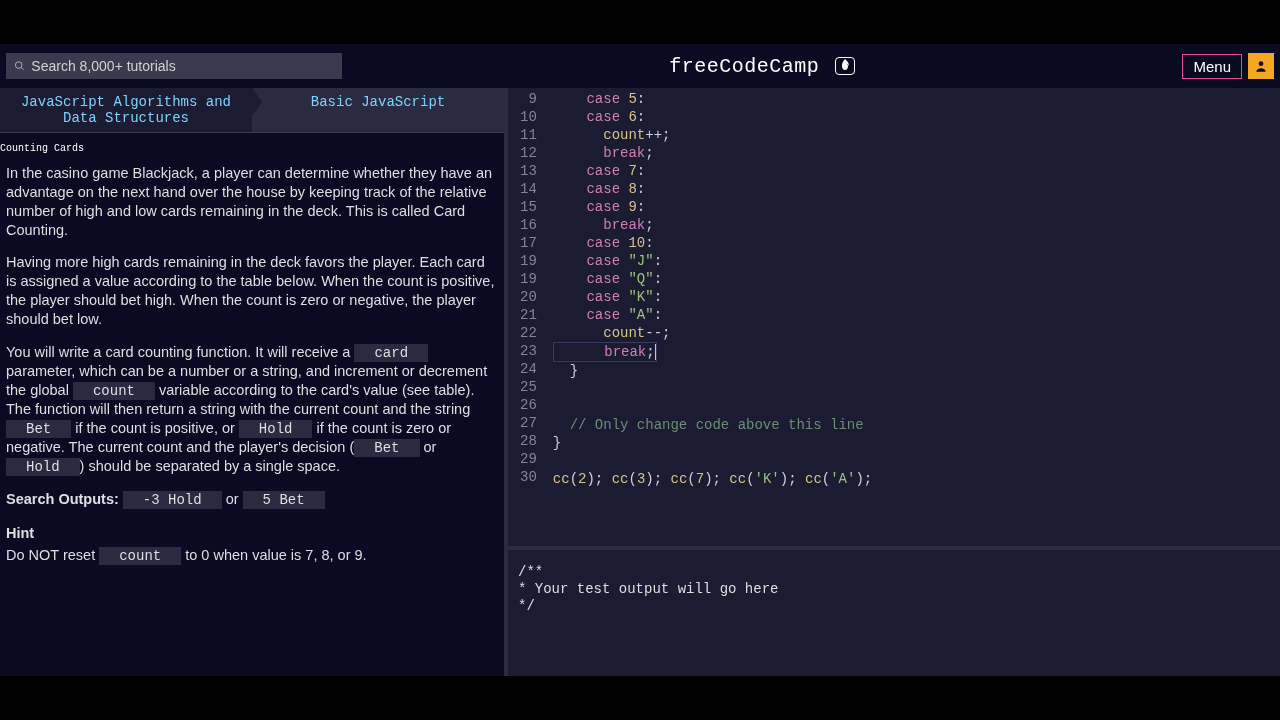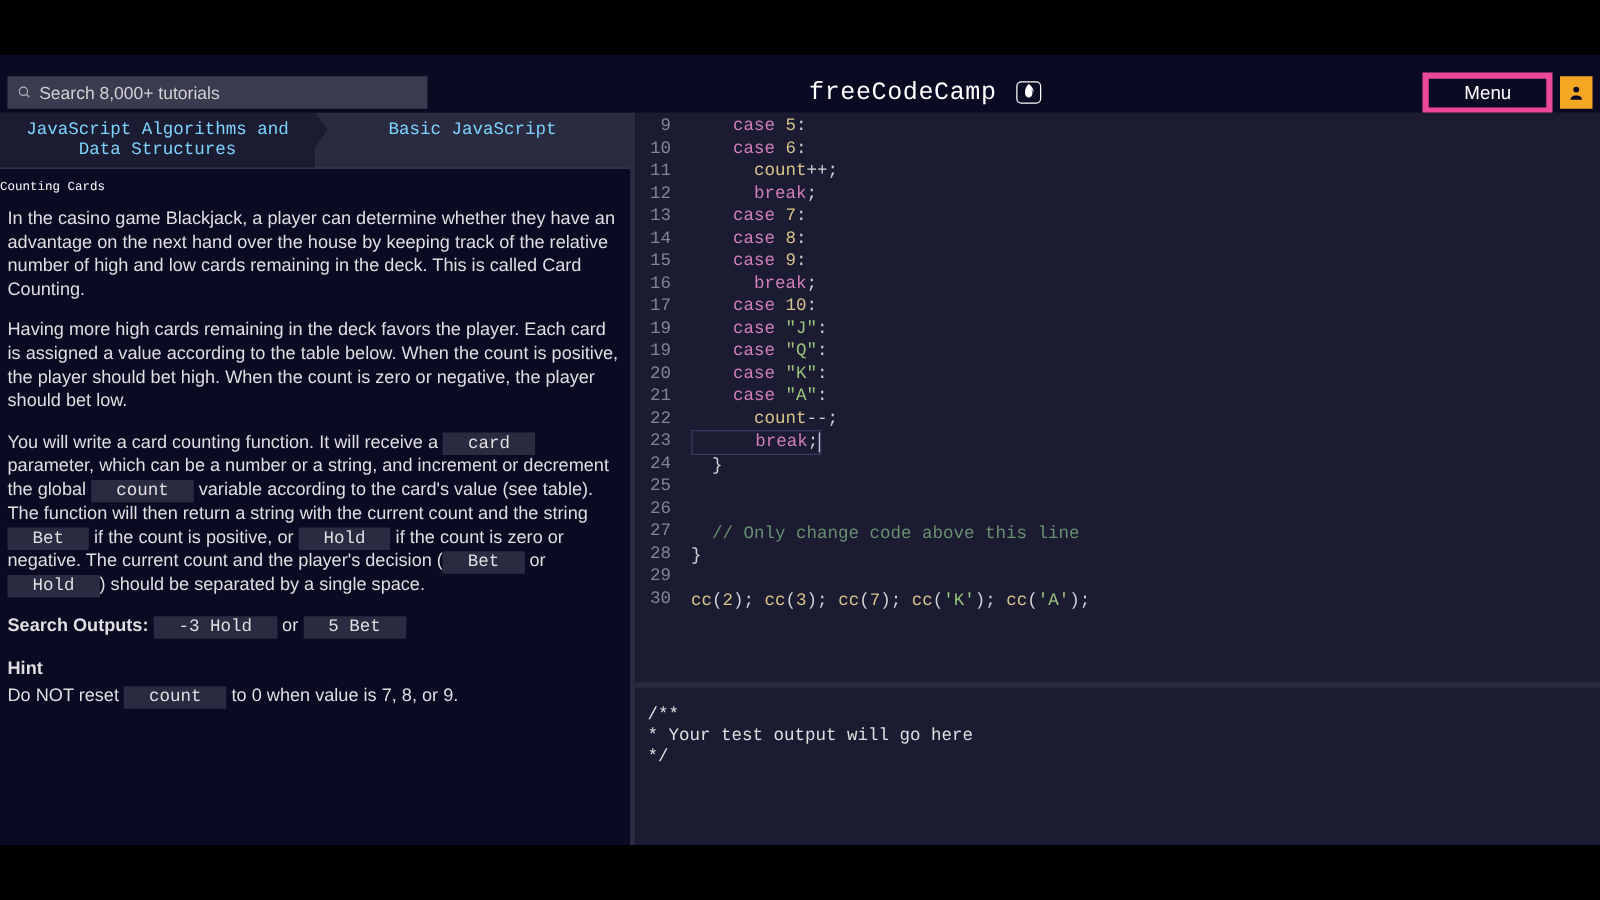--- a/index.html
+++ b/index.html
@@ -15,27 +15,26 @@
   position: absolute;
   top: 44px;
   left: 0;
   right: 0;
   bottom: 44px;
   background: #0a0a23;
   display: flex;
   flex-direction: column;
 }
 .header {
-  height: 32px;
+  height: 44px;
   display: flex;
   align-items: center;
   justify-content: space-between;
   padding: 0 6px;
   background: #0a0a23;
-  margin-top: 14px;
 }
 .search-wrap {
   background: #3b3b4f;
   width: 336px;
   height: 26px;
   display: flex;
   align-items: center;
   padding: 0 8px;
   gap: 6px;
 }
@@ -62,22 +61,22 @@
   display: inline-flex;
   align-items: center;
   border: 1.5px solid #fff;
   border-radius: 4px;
   padding: 1px 4px;
 }
 .right-controls { display: flex; gap: 6px; align-items: center; }
 .menu-btn {
   background: transparent;
   color: #fff;
-  border: 5px solid #ec4899;
-  padding: 3px 28px;
+  border: 1px solid #ec4899;
+  padding: 3px 10px;
   font-size: 15px;
   cursor: pointer;
 }
 .signin-btn {
   background: #f5a623;
   border: 0;
   width: 26px; height: 26px;
   display: flex; align-items: center; justify-content: center;
   cursor: pointer;
 }

